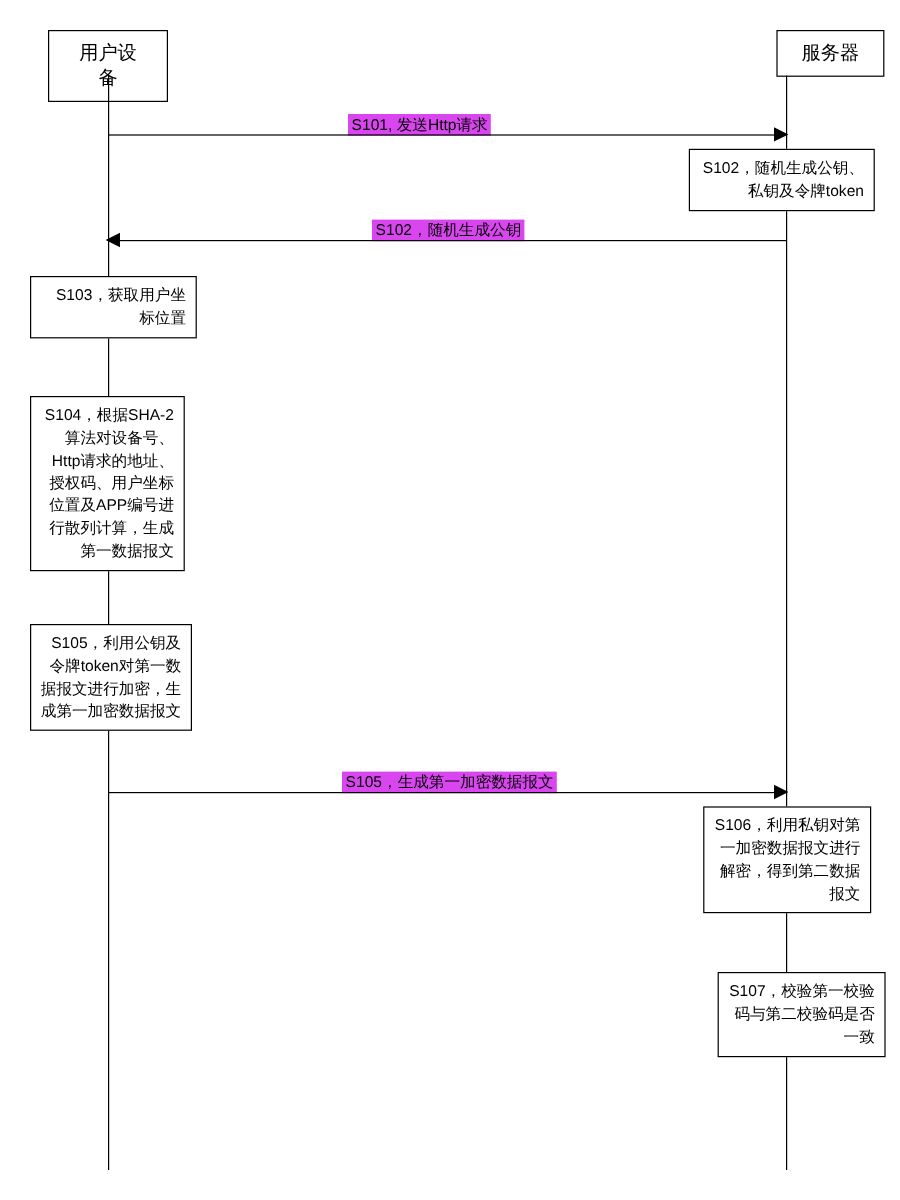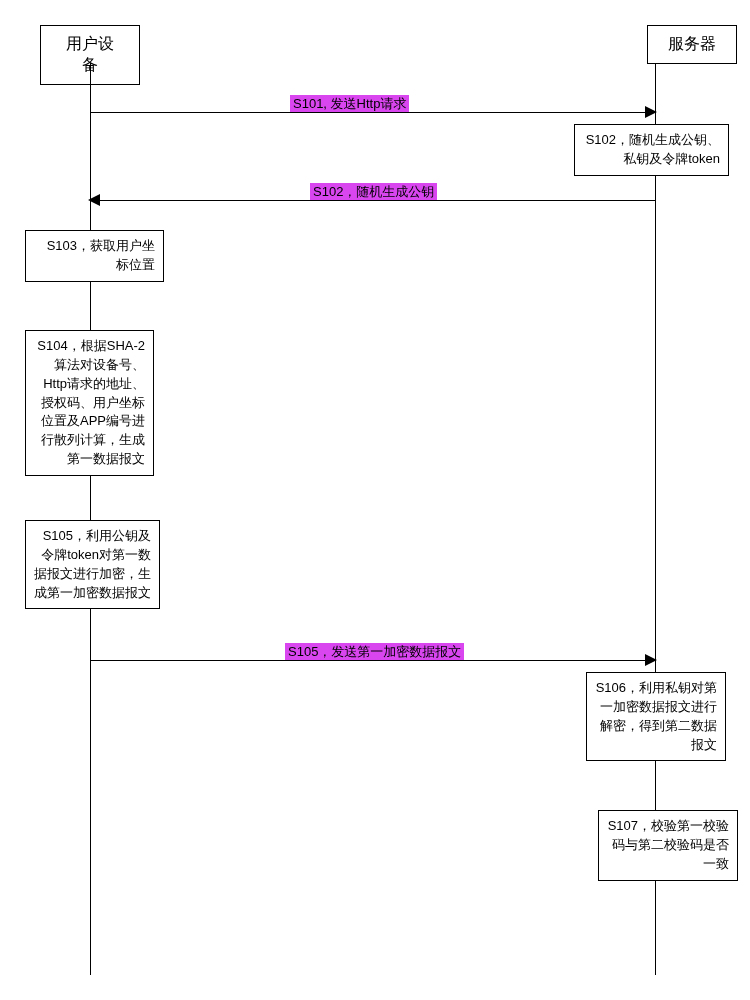--- a/index.html
+++ b/index.html
@@ -87,21 +87,21 @@
   <div class="arrow-label" style="left:290px; top:163px;">S102，随机生成公钥</div>
   <div class="arrow-line" style="left:80px; top:180px; width:555px;"></div>
   <div class="arrow-head-l" style="left:68px; top:174px;"></div>
 
   <div class="step-box" style="left:5px; top:210px; width:139px;">S103，获取用户坐标位置</div>
 
   <div class="step-box" style="left:5px; top:310px; width:129px;">S104，根据SHA-2算法对设备号、Http请求的地址、授权码、用户坐标位置及APP编号进行散列计算，生成第一数据报文</div>
 
   <div class="step-box" style="left:5px; top:500px; width:135px;">S105，利用公钥及令牌token对第一数据报文进行加密，生成第一加密数据报文</div>
 
-  <div class="arrow-label" style="left:265px; top:623px;">S105，发送第一加密数据报文</div>
+  <div class="arrow-label" style="left:265px; top:623px;">S105，生成第一加密数据报文</div>
   <div class="arrow-line" style="left:70px; top:640px; width:555px;"></div>
   <div class="arrow-head-r" style="left:625px; top:634px;"></div>
 
   <div class="step-box" style="left:566px; top:652px; width:140px;">S106，利用私钥对第一加密数据报文进行解密，得到第二数据报文</div>
 
   <div class="step-box" style="left:566px; top:790px; width:140px;margin-left:12px;">S107，校验第一校验码与第二校验码是否一致</div>
 
 </div>
 
 </body></html>

